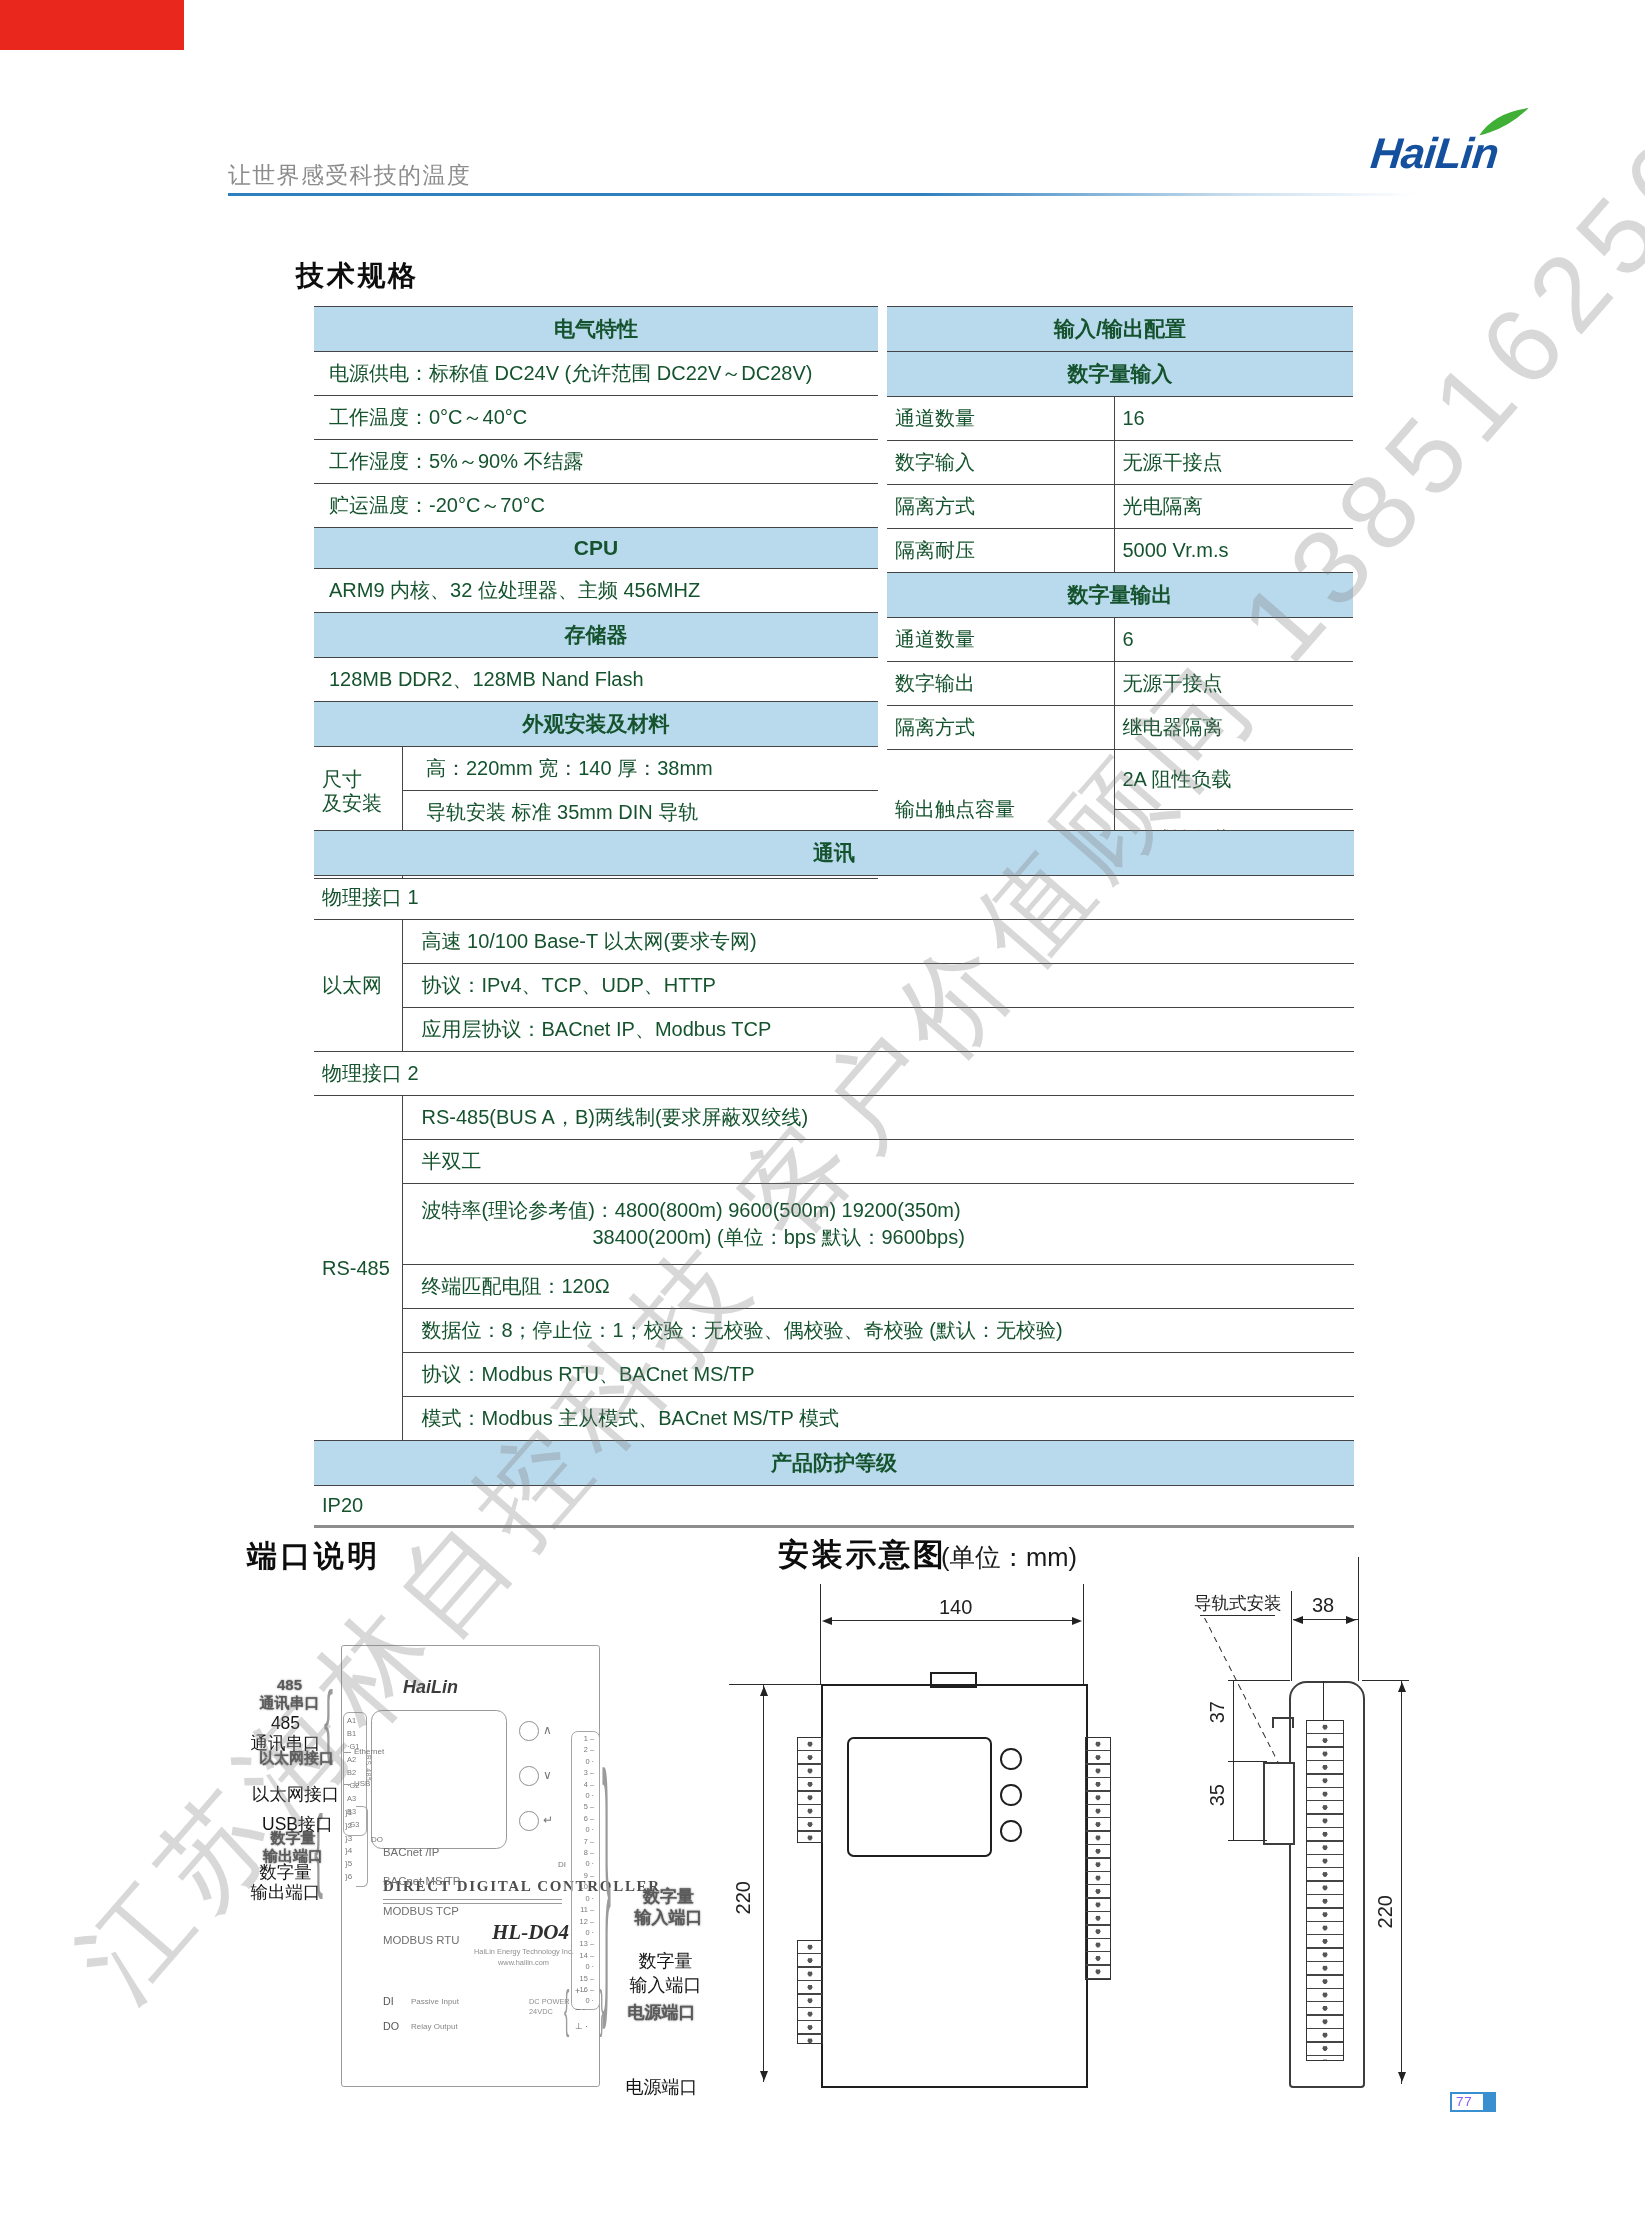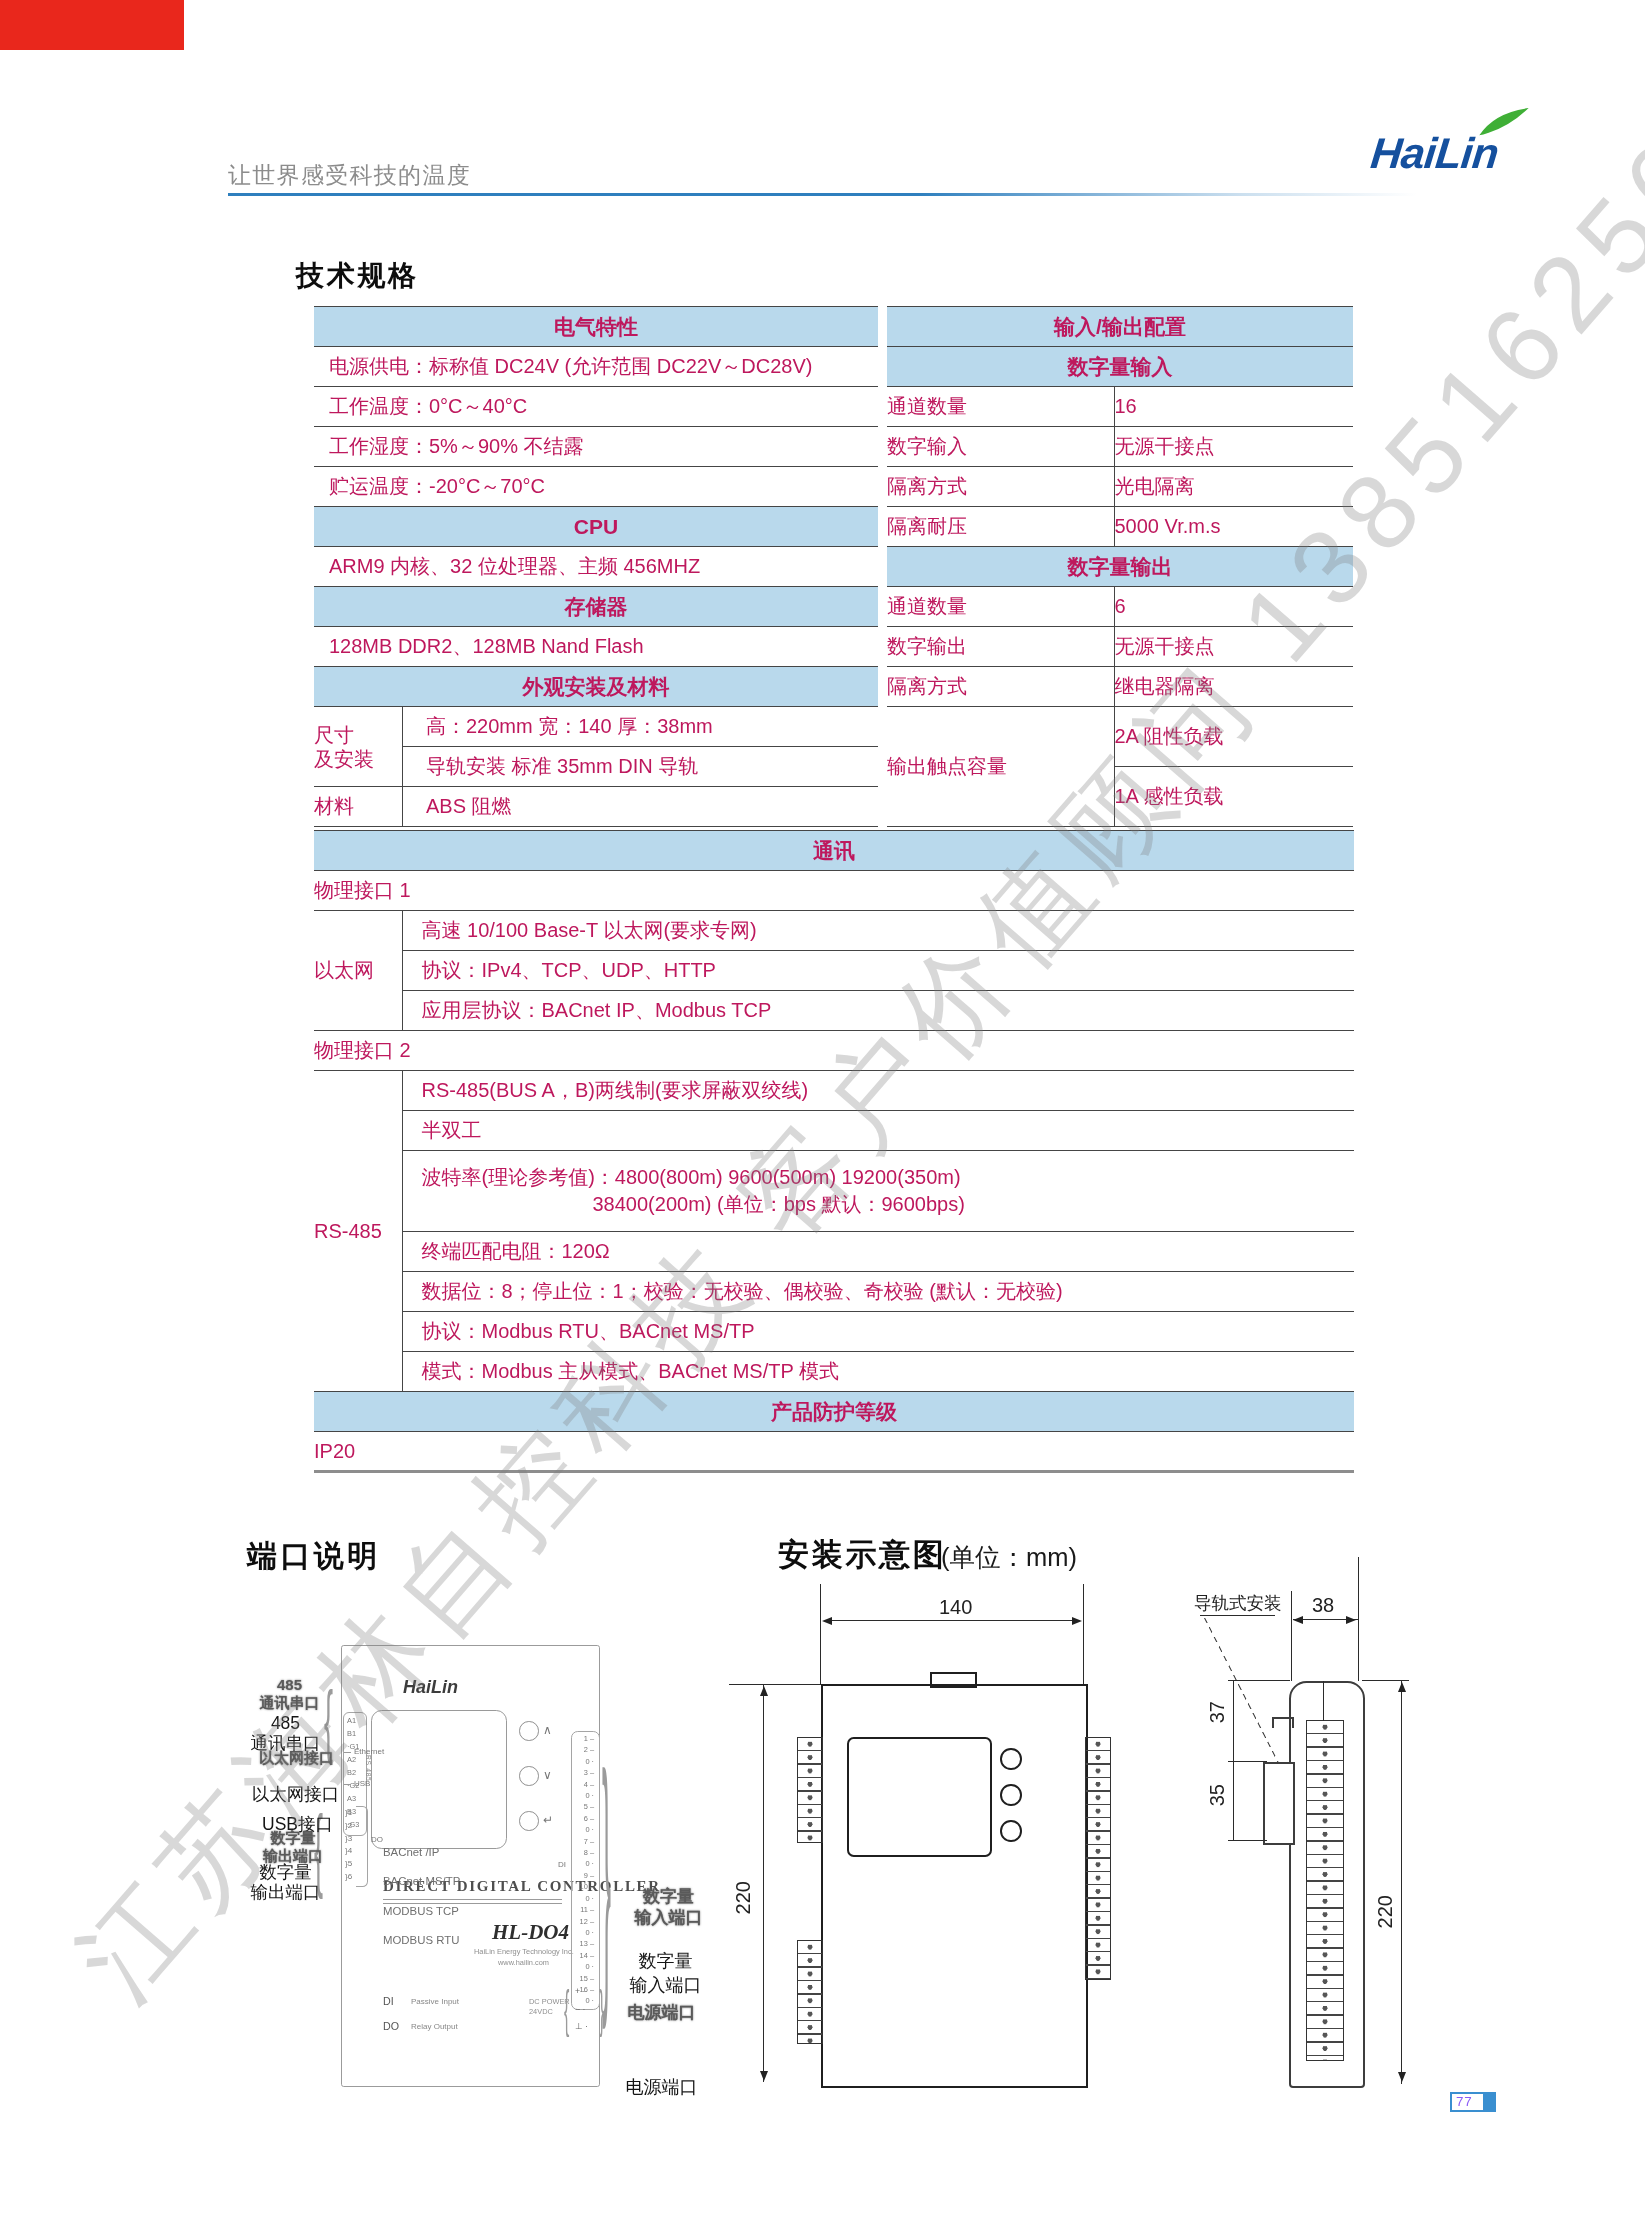--- a/index.html
+++ b/index.html
@@ -14,22 +14,22 @@
   #logo{left:1371px;top:129px;font-size:43px;font-weight:800;font-style:italic;color:#15509e;
         letter-spacing:-0.7px;transform:skewX(-6deg);}
   #leaf{left:1475px;top:106px;}
   
   #watermark{left:47px;top:1935px;font-size:107px;letter-spacing:13.4px;font-weight:500;
      color:rgba(125,125,125,0.30);white-space:nowrap;transform:rotate(-49deg);
      transform-origin:0 0;z-index:6;pointer-events:none;}
   
   #spec-title{left:296px;top:257px;font-size:28px;font-weight:bold;letter-spacing:2.7px;color:#0d0d0d;}
   table{border-collapse:collapse;table-layout:fixed;position:absolute;}
-  td{font-size:20px;color:#be185d;border-top:1.3px solid #454545;border-bottom:1.3px solid #454545;
-     padding:0;overflow:hidden;white-space:nowrap;}
+  td{font-size:20px;color:#14532d;border-top:1.3px solid #454545;border-bottom:1.3px solid #454545;
+     padding:8px;overflow:hidden;white-space:nowrap;}
   .blue{background:#b9d9ec;font-weight:bold;text-align:center;font-size:21px;}
   .c{}
   .l{padding-left:15px;text-align:left;margin-top:40px;}
   .ind{padding-left:19px;text-align:left;}
   .vr{border-right:1.3px solid #454545;}
   .h60{height:40px;}.h90{height:60px;}.h120{height:81px;margin-top:12px;}
   #tblA-left{left:314px;top:306px;width:564px;}
   #tblA-right{left:887px;top:306px;width:466px;}
   #tblB{left:314px;top:830px;width:1040px;}
   .bthick{border-bottom:3.4px solid #8d8d8d;}

